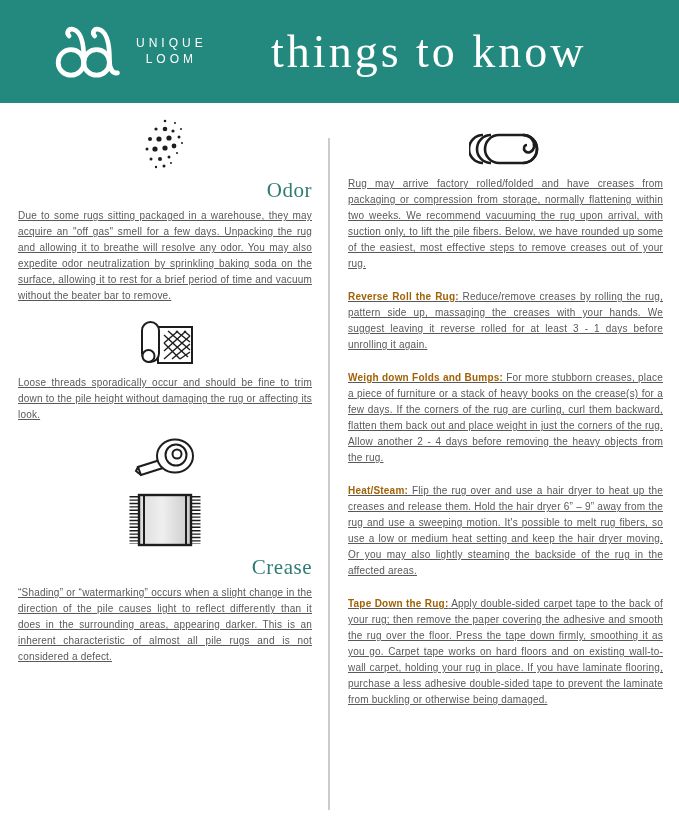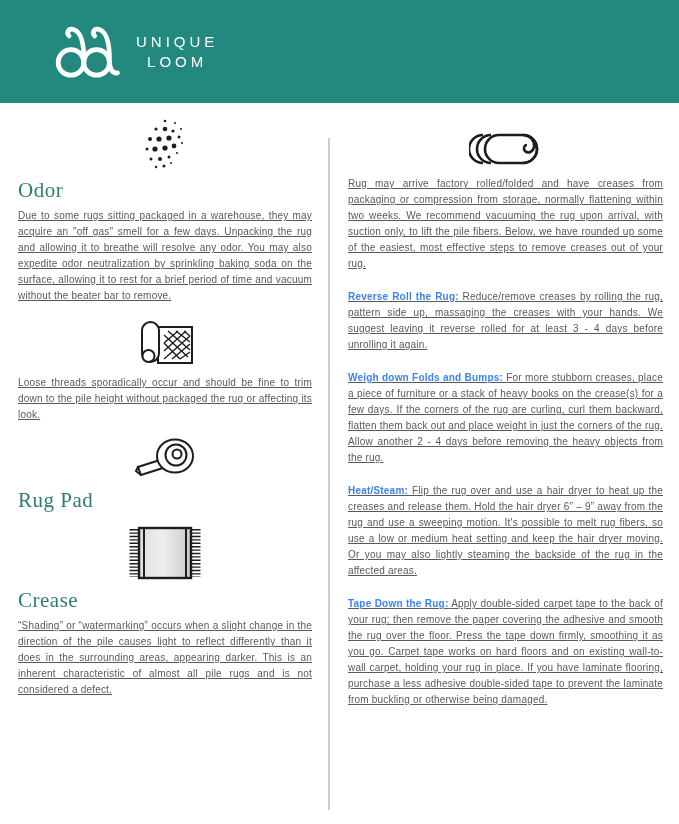--- a/index.html
+++ b/index.html
@@ -17,21 +17,21 @@
     height: 103px;
     background: #23897f;
     display: flex;
     align-items: center;
     padding: 0 20px 0 52px;
   }
   .logo-group { display: flex; align-items: center; gap: 10px; }
   .logo-mark { width: 74px; height: 58px; }
   .brand-text {
     color: #ffffff;
-    font-size: 15px;
+    font-size: 12px;
     letter-spacing: 4px;
     line-height: 1.3;
     text-align: center;
     font-weight: 400;
   }
   .header-title {
     flex: 1;
     text-align: center;
     color: #ffffff;
     font-family: "Liberation Serif", "DejaVu Serif", serif;
@@ -57,56 +57,57 @@
     width: 2px;
     background: #cccccc;
   }
   .col-left  { width: 294px; margin-right: 36px; }
   .col-right { flex: 1; padding-left: 0; }
 
   
   .section { margin-bottom: 13px; }
   .icon-wrap { display: flex; justify-content: center; margin-bottom: 8px; }
   h2.section-heading {
-    text-align: left;
+    text-align: right;
     font-family: "Liberation Serif", "DejaVu Serif", serif;
     font-weight: 400;
     font-size: 21px;
     color: #2e7c73;
     letter-spacing: 0.5px;
     margin-bottom: 5px;
   }
   p.body-text {
     color: #58595b;
     font-size: 10px;
     line-height: 16px;
     text-align: justify;
     letter-spacing: 0.2px;
     text-decoration: underline;
   }
   .tip { margin-top: 17px; }
-  .tip b { color: #3b82f6; font-weight: 700; }
+  .tip b { color: #a16207; font-weight: 700; }
 </style>
 </head>
 <body>
 
 <div class="header">
   <div class="logo-group">
     <svg class="logo-mark" viewBox="0 0 78 60" fill="none" stroke="#ffffff" stroke-width="5" stroke-linecap="round">
       <circle cx="20" cy="41" r="13.5"></circle>
       <circle cx="47" cy="41" r="13.5"></circle>
       <path d="M33.5,41 C34,22 31,8 22,6 C17,5 15,10 18,13"></path>
       <path d="M60.5,41 C61,22 58,8 49,6 C44,5 42,10 45,13"></path>
       <path d="M60.5,41 C61,48 64,53 69,52"></path>
     </svg>
     <div class="brand-text">
       <div>UNIQUE</div>
       <div>LOOM</div>
     </div>
   </div>
+  <div class="header-title">things to know</div>
 </div>
 
 <div class="content">
   <div class="divider"></div>
 
   <div class="col-left">
 
     <div class="section">
       <div class="icon-wrap">
         <svg width="54" height="52" viewBox="0 0 54 52" fill="#1d1d1f">
@@ -143,34 +144,33 @@
         <svg width="62" height="50" viewBox="0 0 62 50" fill="none" stroke="#1d1d1f" stroke-width="2">
           <rect x="24" y="10" width="34" height="36" fill="#ffffff"></rect>
           <g stroke-width="1.4">
             <path d="M30,26 L44,14 M30,34 L52,14 M30,42 L56,19 M38,42 L56,27 M46,42 L56,35"></path>
             <path d="M30,26 L46,42 M30,18 L54,40 M34,14 L56,33 M42,14 L56,25 M50,14 L56,19"></path>
           </g>
           <rect x="8" y="5" width="17" height="40" rx="8.5" fill="#ffffff"></rect>
           <circle cx="14.5" cy="39" r="6" fill="#ffffff"></circle>
         </svg>
       </div>
-      <p class="body-text">Loose threads sporadically occur and should be fine to trim down to the pile height without packaged the rug or affecting its look.</p>
+      <p class="body-text">Loose threads sporadically occur and should be fine to trim down to the pile height without damaging the rug or affecting its look.</p>
     </div>
 
     <div class="section">
       <div class="icon-wrap">
         <svg width="64" height="44" viewBox="0 0 64 44" fill="#ffffff" stroke="#1d1d1f" stroke-width="2">
           <path d="M30,23 L5,31 L8,39 L33,31 Z"></path>
           <path d="M5,31 L3,35 L8,39" fill="none"></path>
           <ellipse cx="42" cy="20" rx="18" ry="16.5"></ellipse>
           <circle cx="43" cy="19" r="10.5"></circle>
           <circle cx="44" cy="18" r="4.5"></circle>
         </svg>
       </div>
-      <h2 class="section-heading">Rug Pad</h2>
     </div>
 
     <div class="section">
       <div class="icon-wrap">
         <svg width="76" height="54" viewBox="0 0 76 54">
           <defs>
             <linearGradient id="shadeGrad" x1="0" y1="0" x2="1" y2="0">
               <stop offset="0" stop-color="#dcdcdc"></stop>
               <stop offset="0.45" stop-color="#efefef"></stop>
               <stop offset="1" stop-color="#c9c9c9"></stop>
@@ -194,21 +194,21 @@
       <div class="icon-wrap" style="margin-top:12px;">
         <svg width="74" height="38" viewBox="0 0 74 38" fill="none" stroke="#1d1d1f" stroke-width="2.6">
           <path d="M14,5 a14,14 0 0 0 0,28"></path>
           <path d="M22,5 a14,14 0 0 0 0,28"></path>
           <path d="M30,5 L54,5 A14,14 0 1 1 54,33 L30,33 A14,14 0 0 1 30,5"></path>
           <path d="M54,33 A14,14 0 1 0 54,5 C62,6 66,11 65,17 C64,22 59,24 56,21 C54,19 55,15 58,15"></path>
         </svg>
       </div>
       <p class="body-text">Rug may arrive factory rolled/folded and have creases from packaging or compression from storage, normally flattening within two weeks. We recommend vacuuming the rug upon arrival, with suction only, to lift the pile fibers. Below, we have rounded up some of the easiest, most effective steps to remove creases out of your rug.</p>
 
-      <p class="body-text tip"><b>Reverse Roll the Rug:</b> <span>Reduce/remove creases by rolling the rug, pattern side up, massaging the creases with your hands. We suggest leaving it reverse rolled for at least 3 - 4 days before unrolling it again.</span></p>
+      <p class="body-text tip"><b>Reverse Roll the Rug:</b> <span>Reduce/remove creases by rolling the rug, pattern side up, massaging the creases with your hands. We suggest leaving it reverse rolled for at least 3 - 1 days before unrolling it again.</span></p>
 
       <p class="body-text tip"><b>Weigh down Folds and Bumps:</b> <span>For more stubborn creases, place a piece of furniture or a stack of heavy books on the crease(s) for a few days. If the corners of the rug are curling, curl them backward, flatten them back out and place weight in just the corners of the rug. Allow another 2 - 4 days before removing the heavy objects from the rug.</span></p>
 
       <p class="body-text tip"><b>Heat/Steam:</b> <span>Flip the rug over and use a hair dryer to heat up the creases and release them. Hold the hair dryer 6” – 9” away from the rug and use a sweeping motion. It's possible to melt rug fibers, so use a low or medium heat setting and keep the hair dryer moving. Or you may also lightly steaming the backside of the rug in the affected areas.</span></p>
 
       <p class="body-text tip"><b>Tape Down the Rug:</b> <span>Apply double-sided carpet tape to the back of your rug; then remove the paper covering the adhesive and smooth the rug over the floor. Press the tape down firmly, smoothing it as you go. Carpet tape works on hard floors and on existing wall-to-wall carpet, holding your rug in place. If you have laminate flooring, purchase a less adhesive double-sided tape to prevent the laminate from buckling or otherwise being damaged.</span></p>
     </div>
   </div>
 </div>
 

